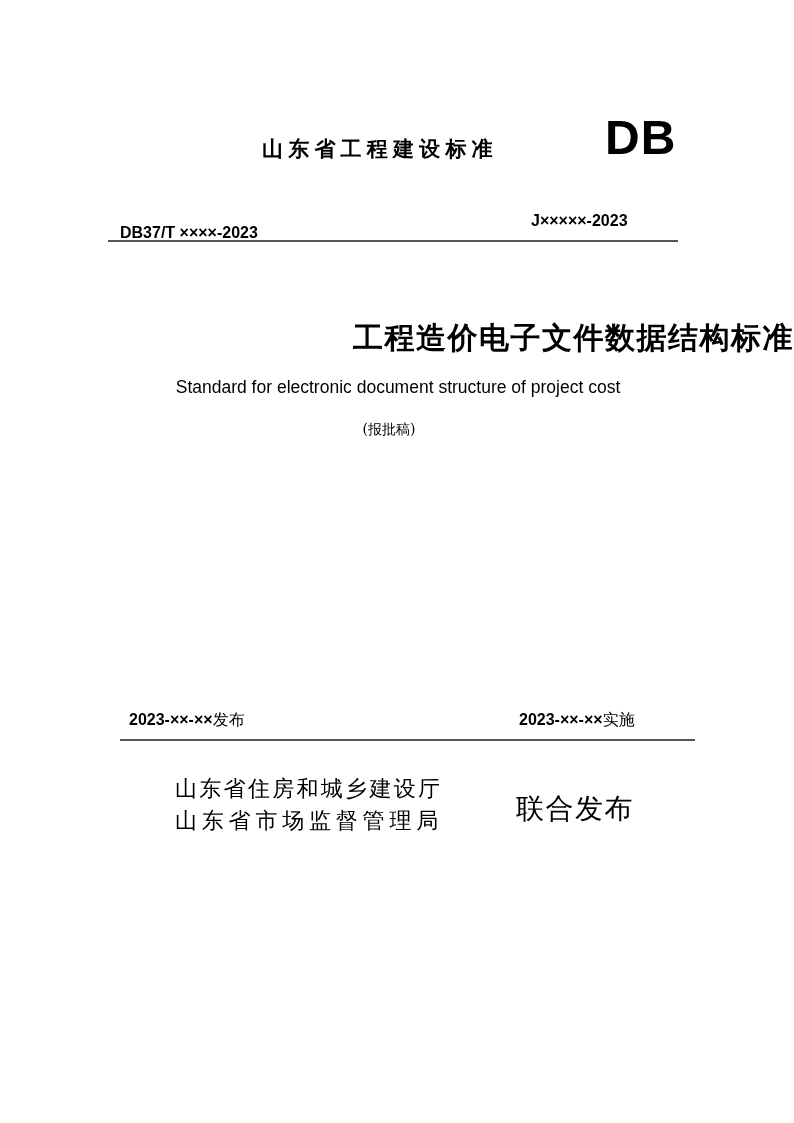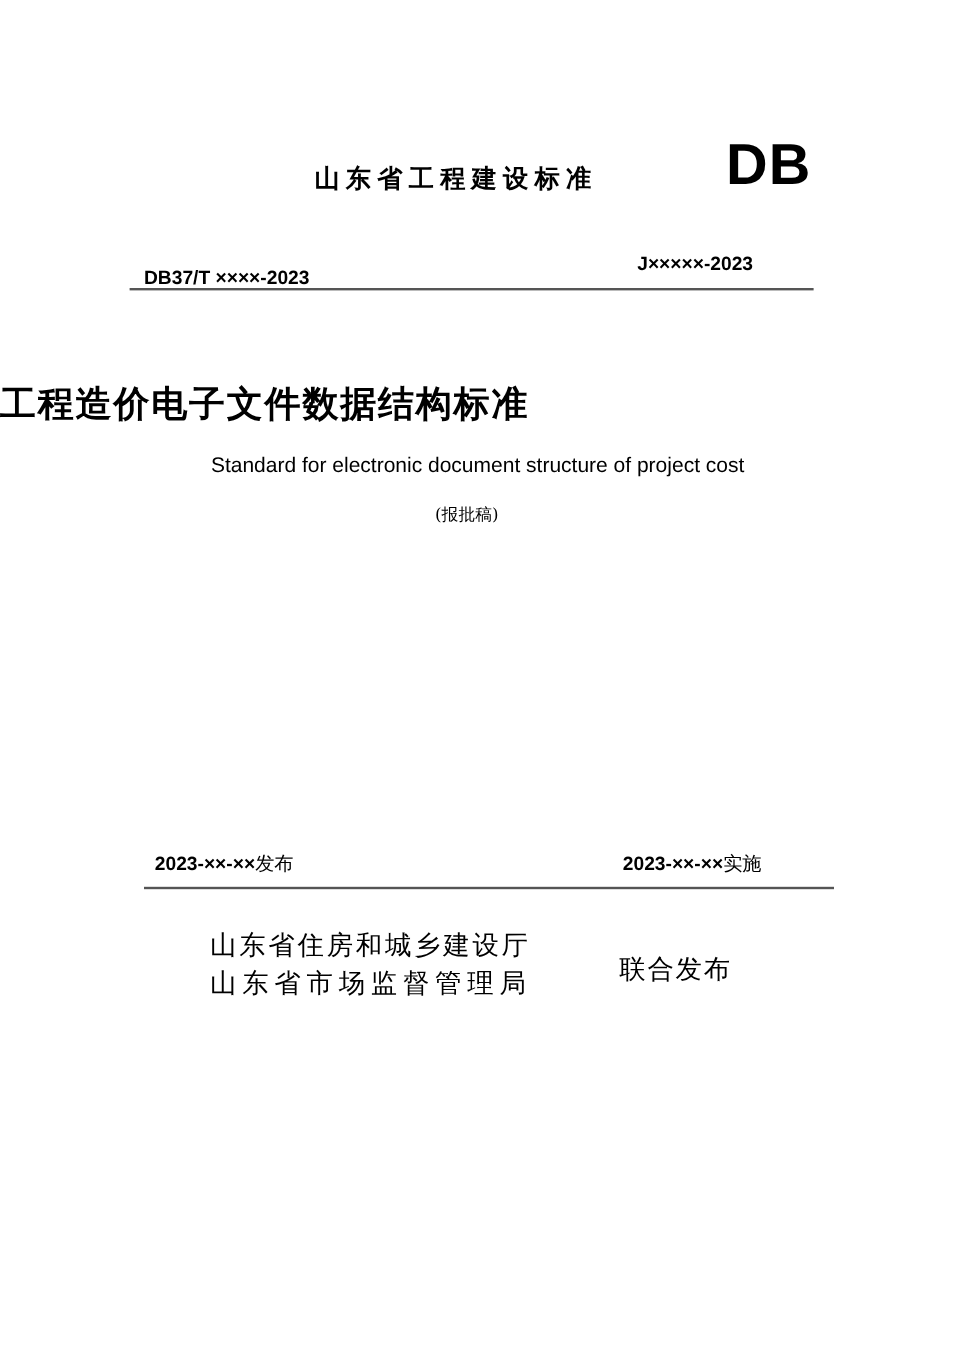--- a/index.html
+++ b/index.html
@@ -57,21 +57,21 @@
       height: 2px;
       background: #555555;
     }
     .rule-top { left: 108px; top: 240px; width: 570px; }
     .rule-bottom { left: 120px; top: 739px; width: 575px; }
 
     .main-title {
       left: 0;
       width: 794px;
       top: 318px;
-      text-align: left;
+      text-align: right;
       font-family: "DejaVu Serif", "Liberation Serif", serif;
       font-size: 30px;
       font-weight: bold;
       letter-spacing: 1.5px;
       line-height: 40px;
     }
     .en-title {
       left: 0;
       width: 796px;
       top: 375px;
@@ -120,21 +120,21 @@
     .publisher-2 {
       left: 175px;
       top: 806px;
       font-size: 22px;
       line-height: 30px;
       letter-spacing: 4.8px;
     }
     .joint-issue {
       left: 516px;
       top: 794px;
-      font-size: 22px;
+      font-size: 28px;
       line-height: 30px;
       letter-spacing: 1.5px;
     }
   </style>
 </head>
 <body>
 
 <div class="abs header-title">山东省工程建设标准</div>
 <div class="abs db-mark">DB</div>
 

